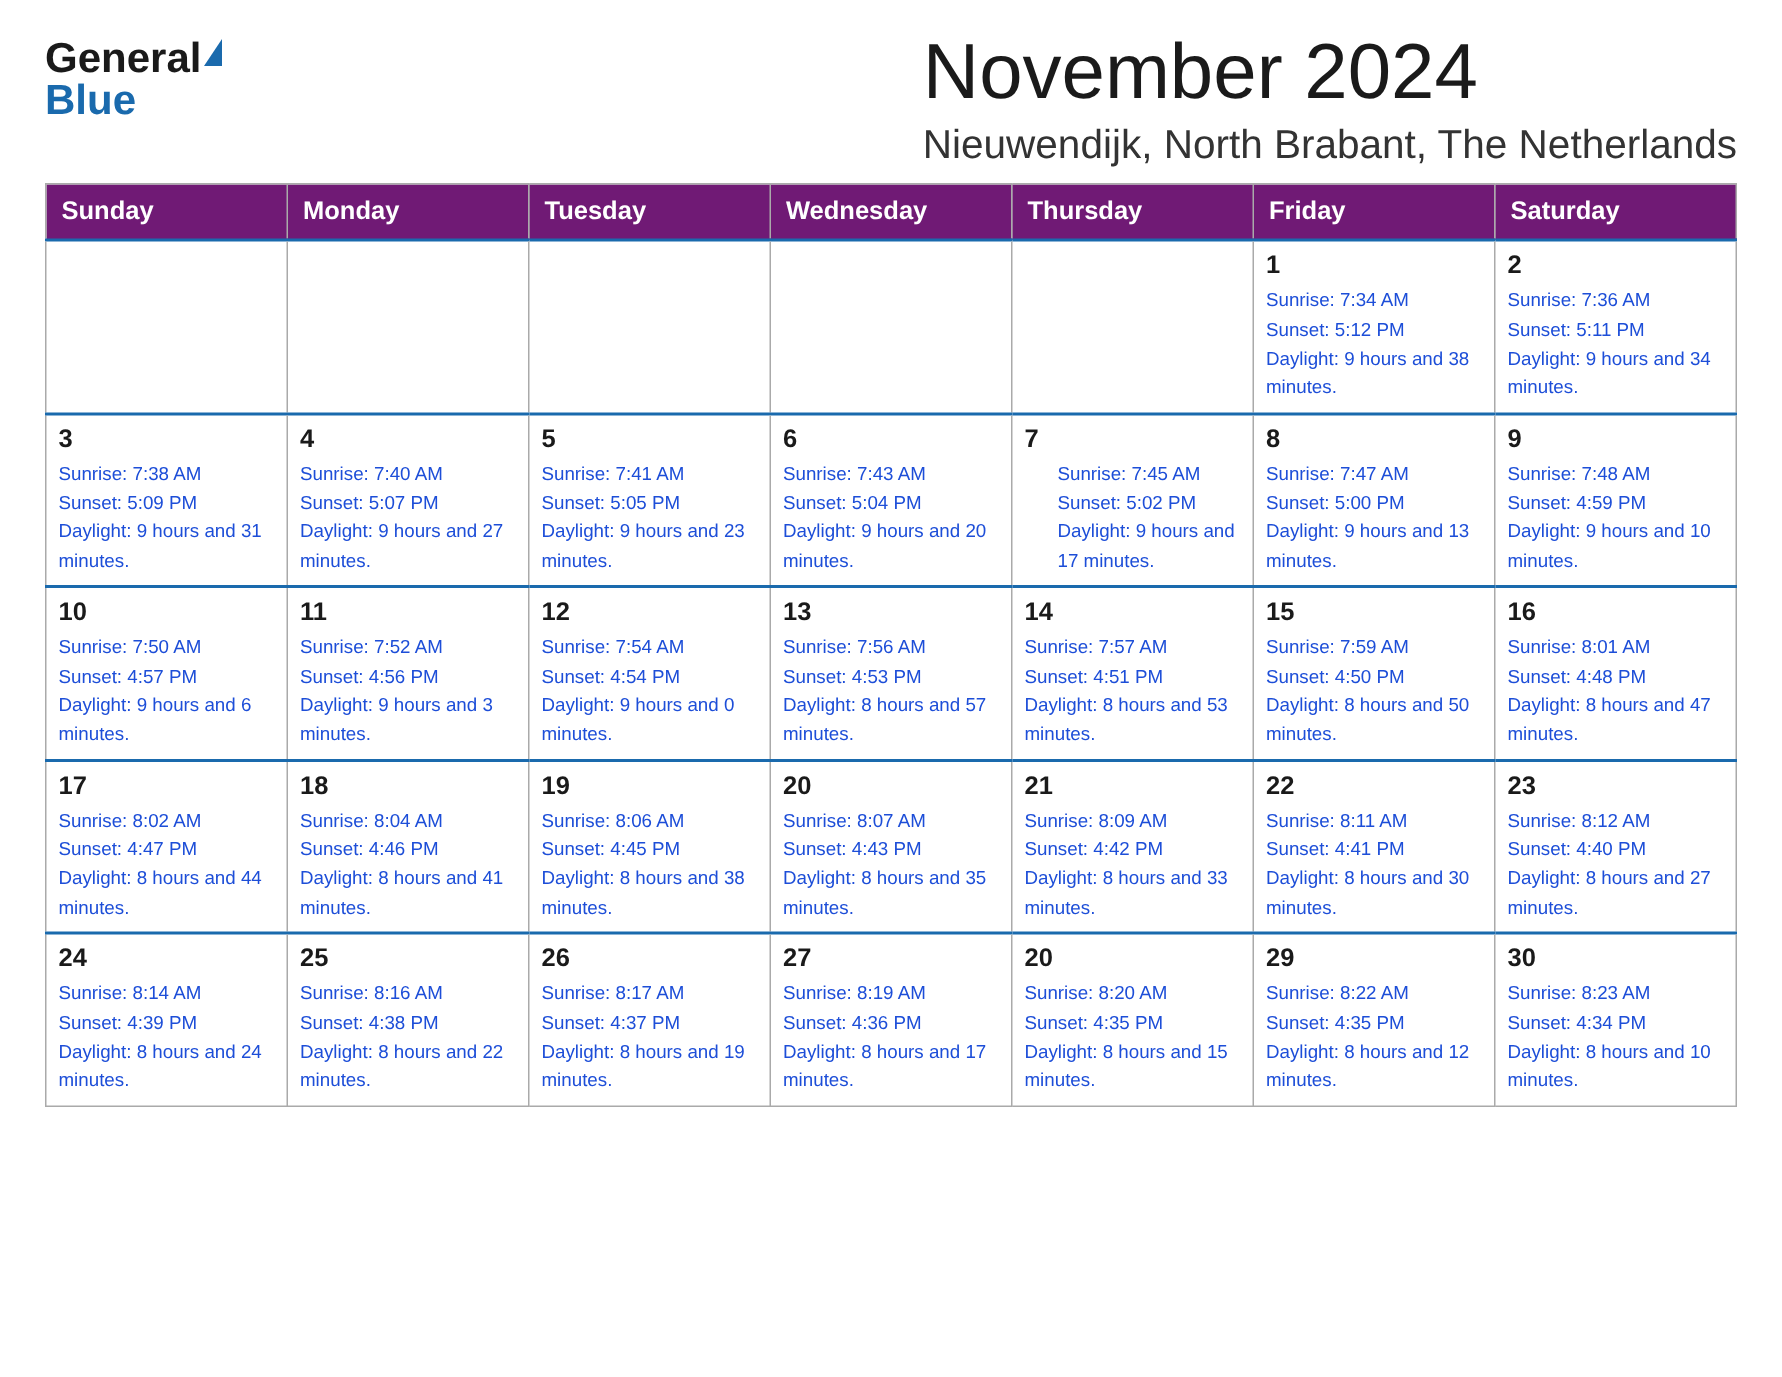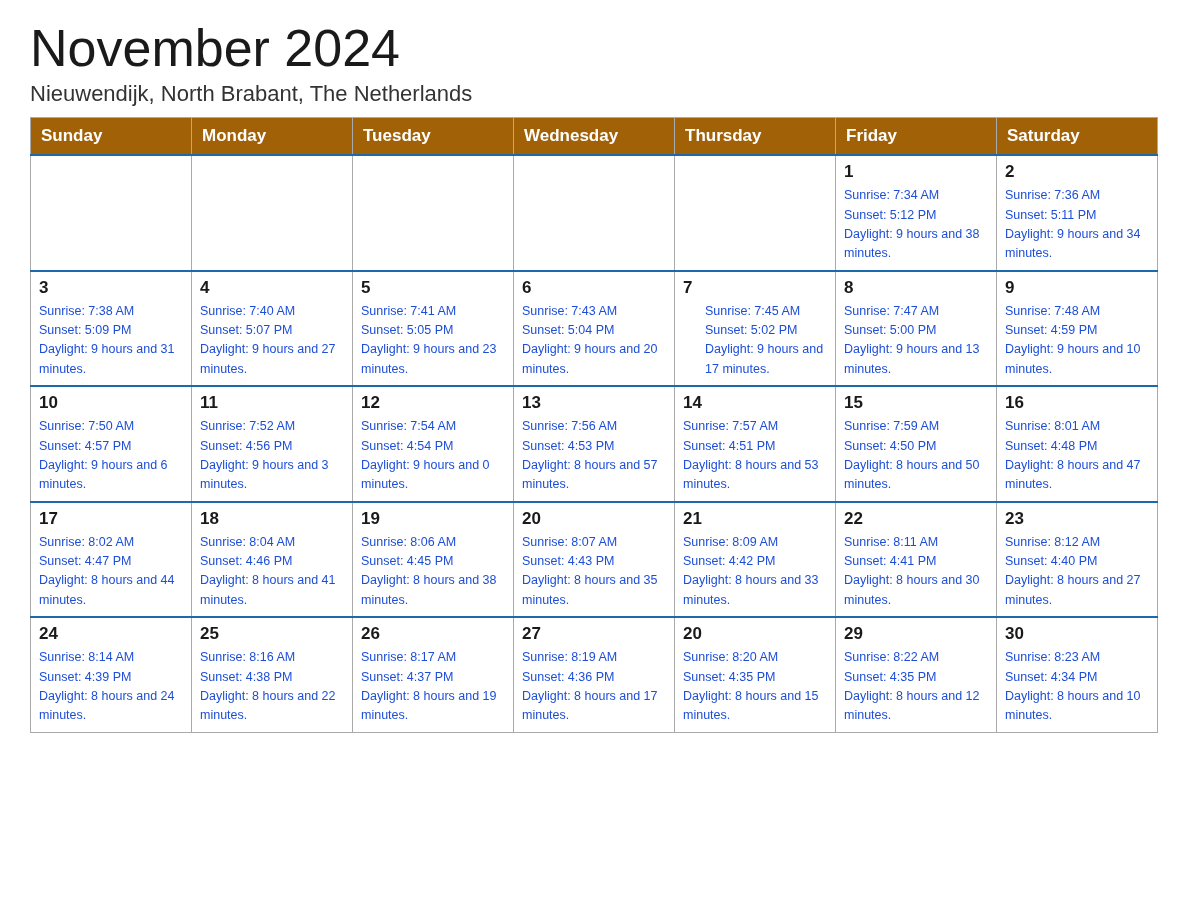--- a/index.html
+++ b/index.html
@@ -48,31 +48,31 @@
     .title-area {
       text-align: left;
     }
     .month-year {
       font-size: 52px;
       font-weight: normal;
       color: #1a1a1a;
       line-height: 1.1;
     }
     .location {
-      font-size: 22px;
+      font-size: 27px;
       color: #333;
       margin-top: 4px;
     }
     .calendar {
       width: 100%;
       border-collapse: collapse;
       margin-top: 10px;
     }
     .calendar th {
-      background-color: #a16207;
+      background-color: #701a75;
       color: #fff;
       font-size: 17px;
       font-weight: bold;
       padding: 8px 10px;
       text-align: left;
       border: 1px solid #aaa;
     }
     .calendar td {
       border: 1px solid #aaa;
       vertical-align: top;
@@ -103,20 +103,27 @@
       border-top: 2px solid #1a6aad;
     }
     tbody tr:not(:first-child) td {
       border-top: 2px solid #1a6aad;
     }
   </style>
 </head>
 <body>
 
 <div class="header-area">
+  <div class="logo">
+    <div style="display:flex; align-items:center;">
+      <span class="logo-general">General</span>
+      <span class="logo-triangle"></span>
+    </div>
+    <span class="logo-blue">Blue</span>
+  </div>
   <div class="title-area">
     <div class="month-year">November 2024</div>
     <div class="location">Nieuwendijk, North Brabant, The Netherlands</div>
   </div>
 </div>
 
 <table class="calendar">
   <thead>
     <tr>
       <th>Sunday</th>

